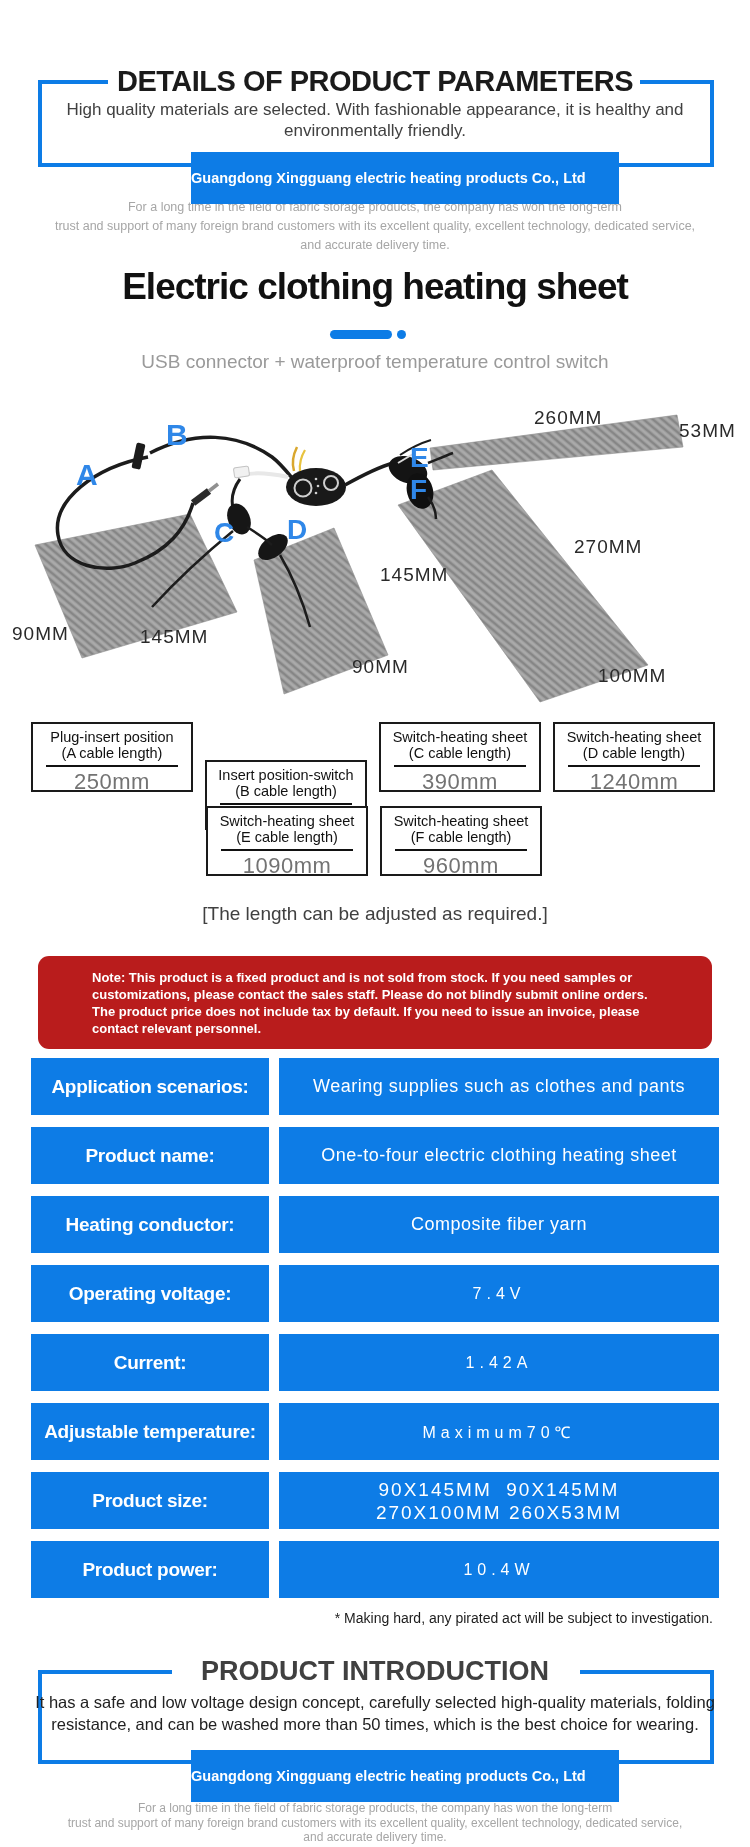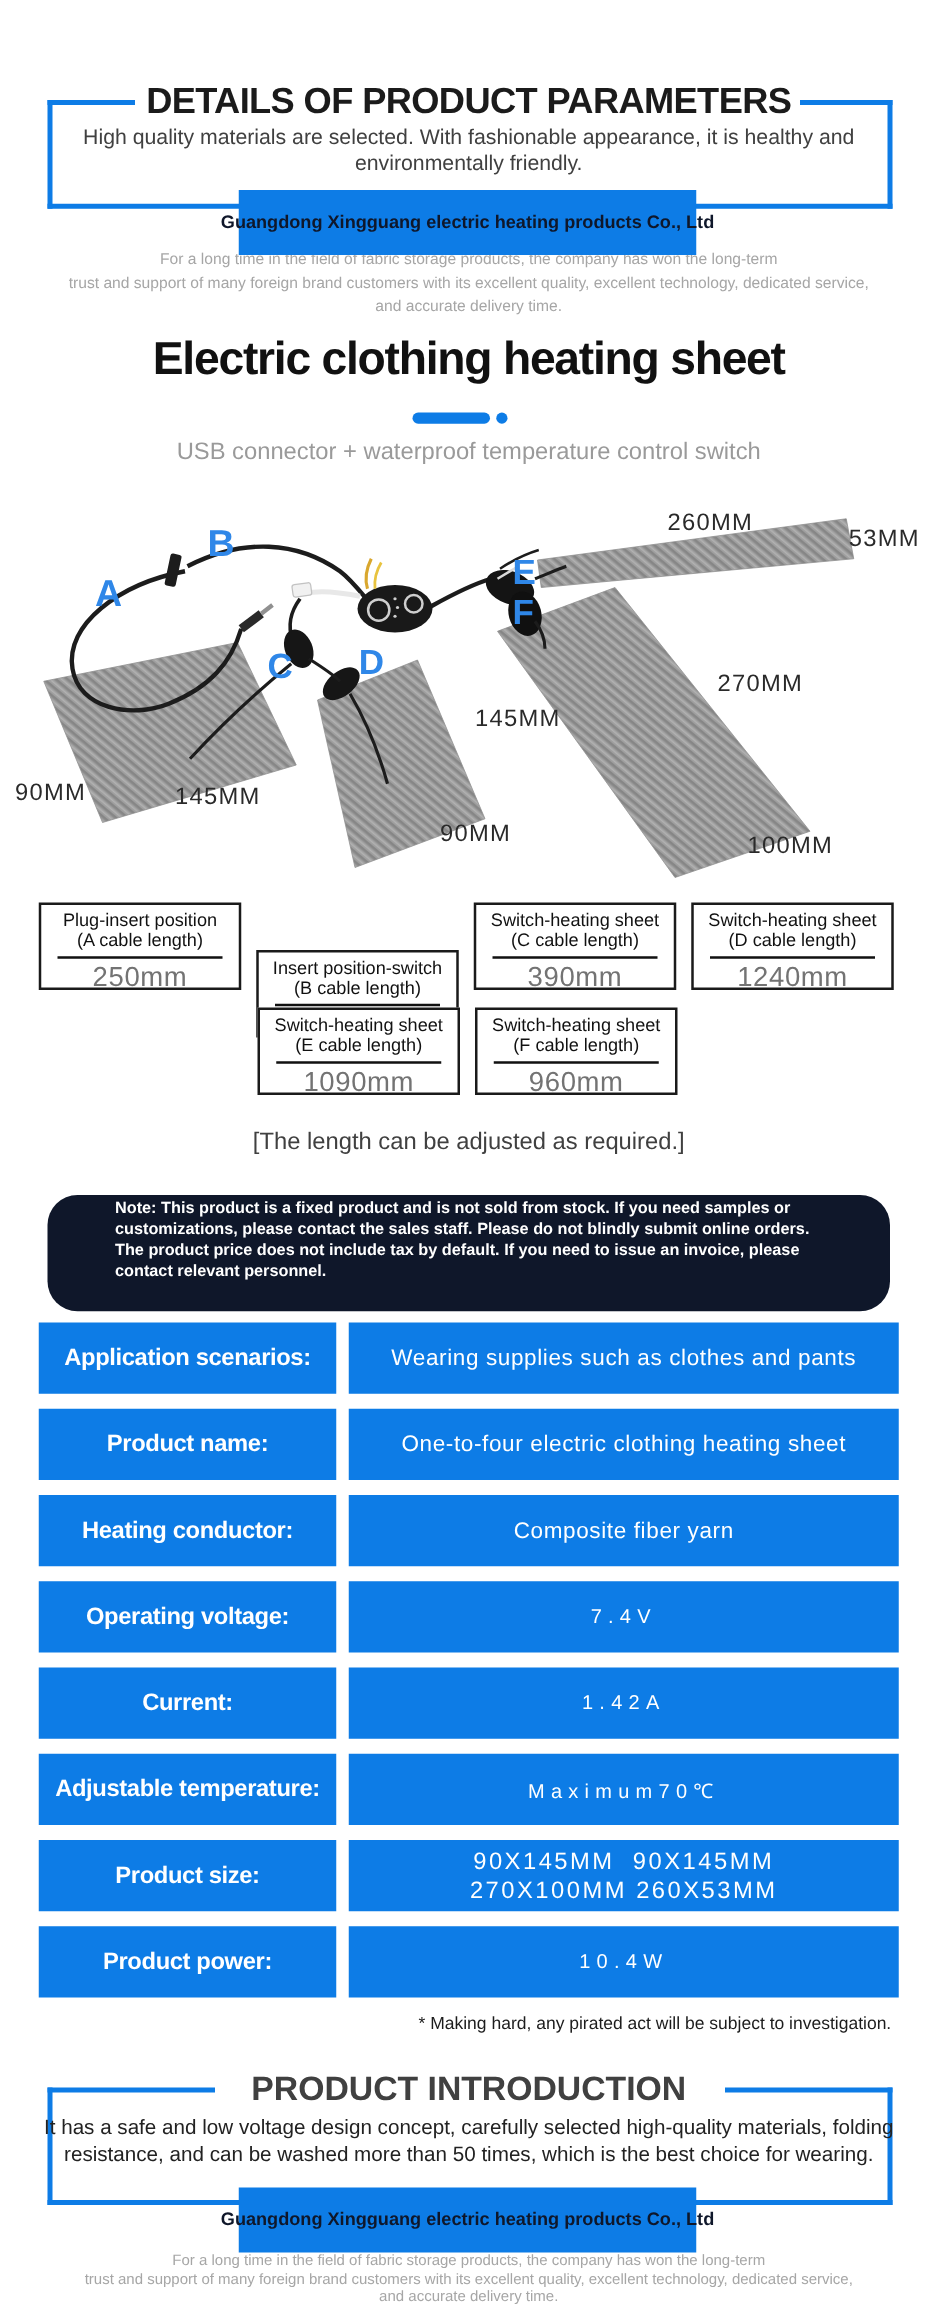--- a/index.html
+++ b/index.html
@@ -7,23 +7,23 @@
         font-family:"Liberation Sans",sans-serif;color:#1b1b1b;}
 
   
   .frame-line{position:absolute;background:#0d7ce6;}
 
   
   .hdr-title{position:absolute;left:0;right:0;top:64px;text-align:center;
              font-size:29px;font-weight:800;letter-spacing:-.5px;color:#1b1b1b;line-height:34px;}
   .hdr-sub{position:absolute;left:25px;width:700px;top:99px;text-align:center;
            font-size:17px;line-height:21px;color:#404040;}
-  .company-btn{position:absolute;left:191px;width:366px;height:52px;background:#0d7ce6;
-               display:flex;align-items:center;justify-content:center;z-index:5;
-               color:#0f172a;font-weight:bold;font-size:14.5px;white-space:nowrap;}
+  .company-btn{position:absolute;left:191px;width:428px;height:52px;background:#0d7ce6;
+               display:flex;align-items:center;justify-content:flex-start;z-index:5;
+               color:#ffffff;font-weight:bold;font-size:14.5px;white-space:nowrap;}
   .btn-top{top:152px;}
   .btn-bottom{top:1750px;}
   .gray-par{position:absolute;left:25px;width:700px;text-align:center;color:#a6a6a6;}
   .gray-top{top:198px;font-size:12.5px;line-height:19px;}
   .gray-bottom{top:1801px;font-size:12px;line-height:14.5px;}
 
   
   .prod-title{position:absolute;left:0;right:0;top:264px;text-align:center;
               font-size:37px;font-weight:800;letter-spacing:-1px;color:#111;line-height:46px;}
   .dash{position:absolute;left:330px;top:330px;width:62px;height:9px;border-radius:5px;background:#0d7ce6;}
@@ -40,22 +40,22 @@
   .cable-box .l1,.cable-box .l2{font-size:14.5px;line-height:16px;color:#111;}
   .cable-box .rule{width:84%;margin:4px auto 2px auto;border-top:2px solid #111;height:0;}
   .cable-box .val{font-size:22px;color:#737373;letter-spacing:.5px;}
   .row1{top:722px;} .row2{top:806px;}
   .cb1{left:31px;} .cb2{left:205px;margin-top:38px;} .cb3{left:379px;} .cb4{left:553px;}
   .cb5{left:206px;} .cb6{left:380px;}
   .cable-caption{position:absolute;left:0;right:0;top:903px;text-align:center;
                  font-size:19px;color:#404040;}
 
   
-  .note{position:absolute;left:38px;width:674px;top:956px;height:93px;border-radius:24px;
-        background:#0f172a;box-sizing:border-box;padding:1px 40px 0 54px;
+  .note{position:absolute;left:38px;width:674px;top:956px;height:93px;border-radius:11px;
+        background:#b91c1c;box-sizing:border-box;padding:13px 40px 0 54px;
         color:#fff;font-weight:bold;font-size:13px;line-height:17px;}
 
   
   .specs{position:absolute;left:31px;top:1058px;width:688px;display:flex;flex-direction:column;gap:12px;}
   .spec-row{display:flex;gap:10px;height:57px;}
   .spec-label{width:238px;background:#0d7ce6;color:#fff;font-weight:bold;font-size:19px;
               letter-spacing:-.3px;display:flex;align-items:center;justify-content:center;flex-shrink:0;}
   .spec-value{flex:1;background:#0d7ce6;color:#fff;font-size:18px;letter-spacing:.5px;
               display:flex;flex-direction:column;align-items:center;justify-content:center;}
   .spec-value.spread{font-size:16px;letter-spacing:5px;}

